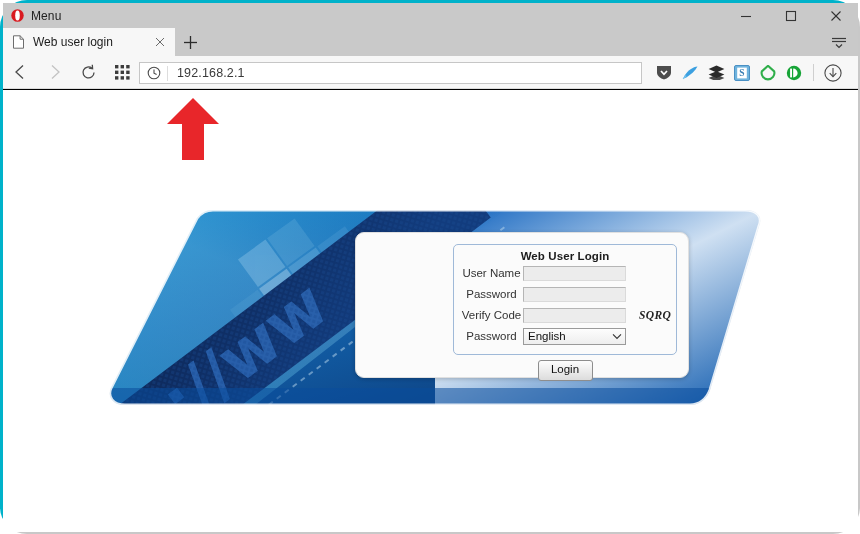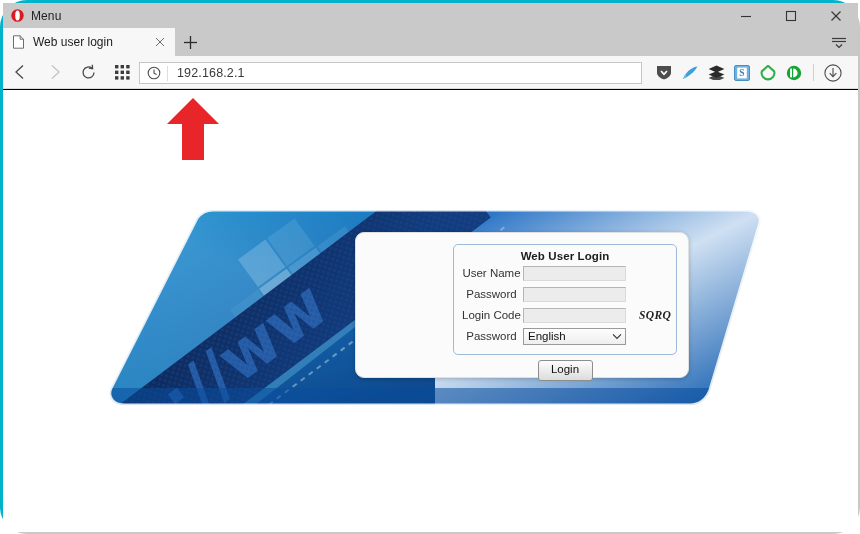--- a/index.html
+++ b/index.html
@@ -476,21 +476,21 @@
             <span class="flabel">User Name</span>
             <span class="finput" title="User Name"></span>
           </div>
 
           <div class="frow">
             <span class="flabel">Password</span>
             <span class="finput" title="Password"></span>
           </div>
 
           <div class="frow">
-            <span class="flabel">Login Code</span>
+            <span class="flabel">Verify Code</span>
             <span class="finput" title="Verify Code"></span>
             <span class="vcode">SQRQ</span>
           </div>
 
           <div class="frow">
             <span class="flabel">Password</span>
             <span class="fselect">
               <span class="txt">English</span>
               <span>
                 <svg width="10" height="7" viewBox="0 0 10 7">

